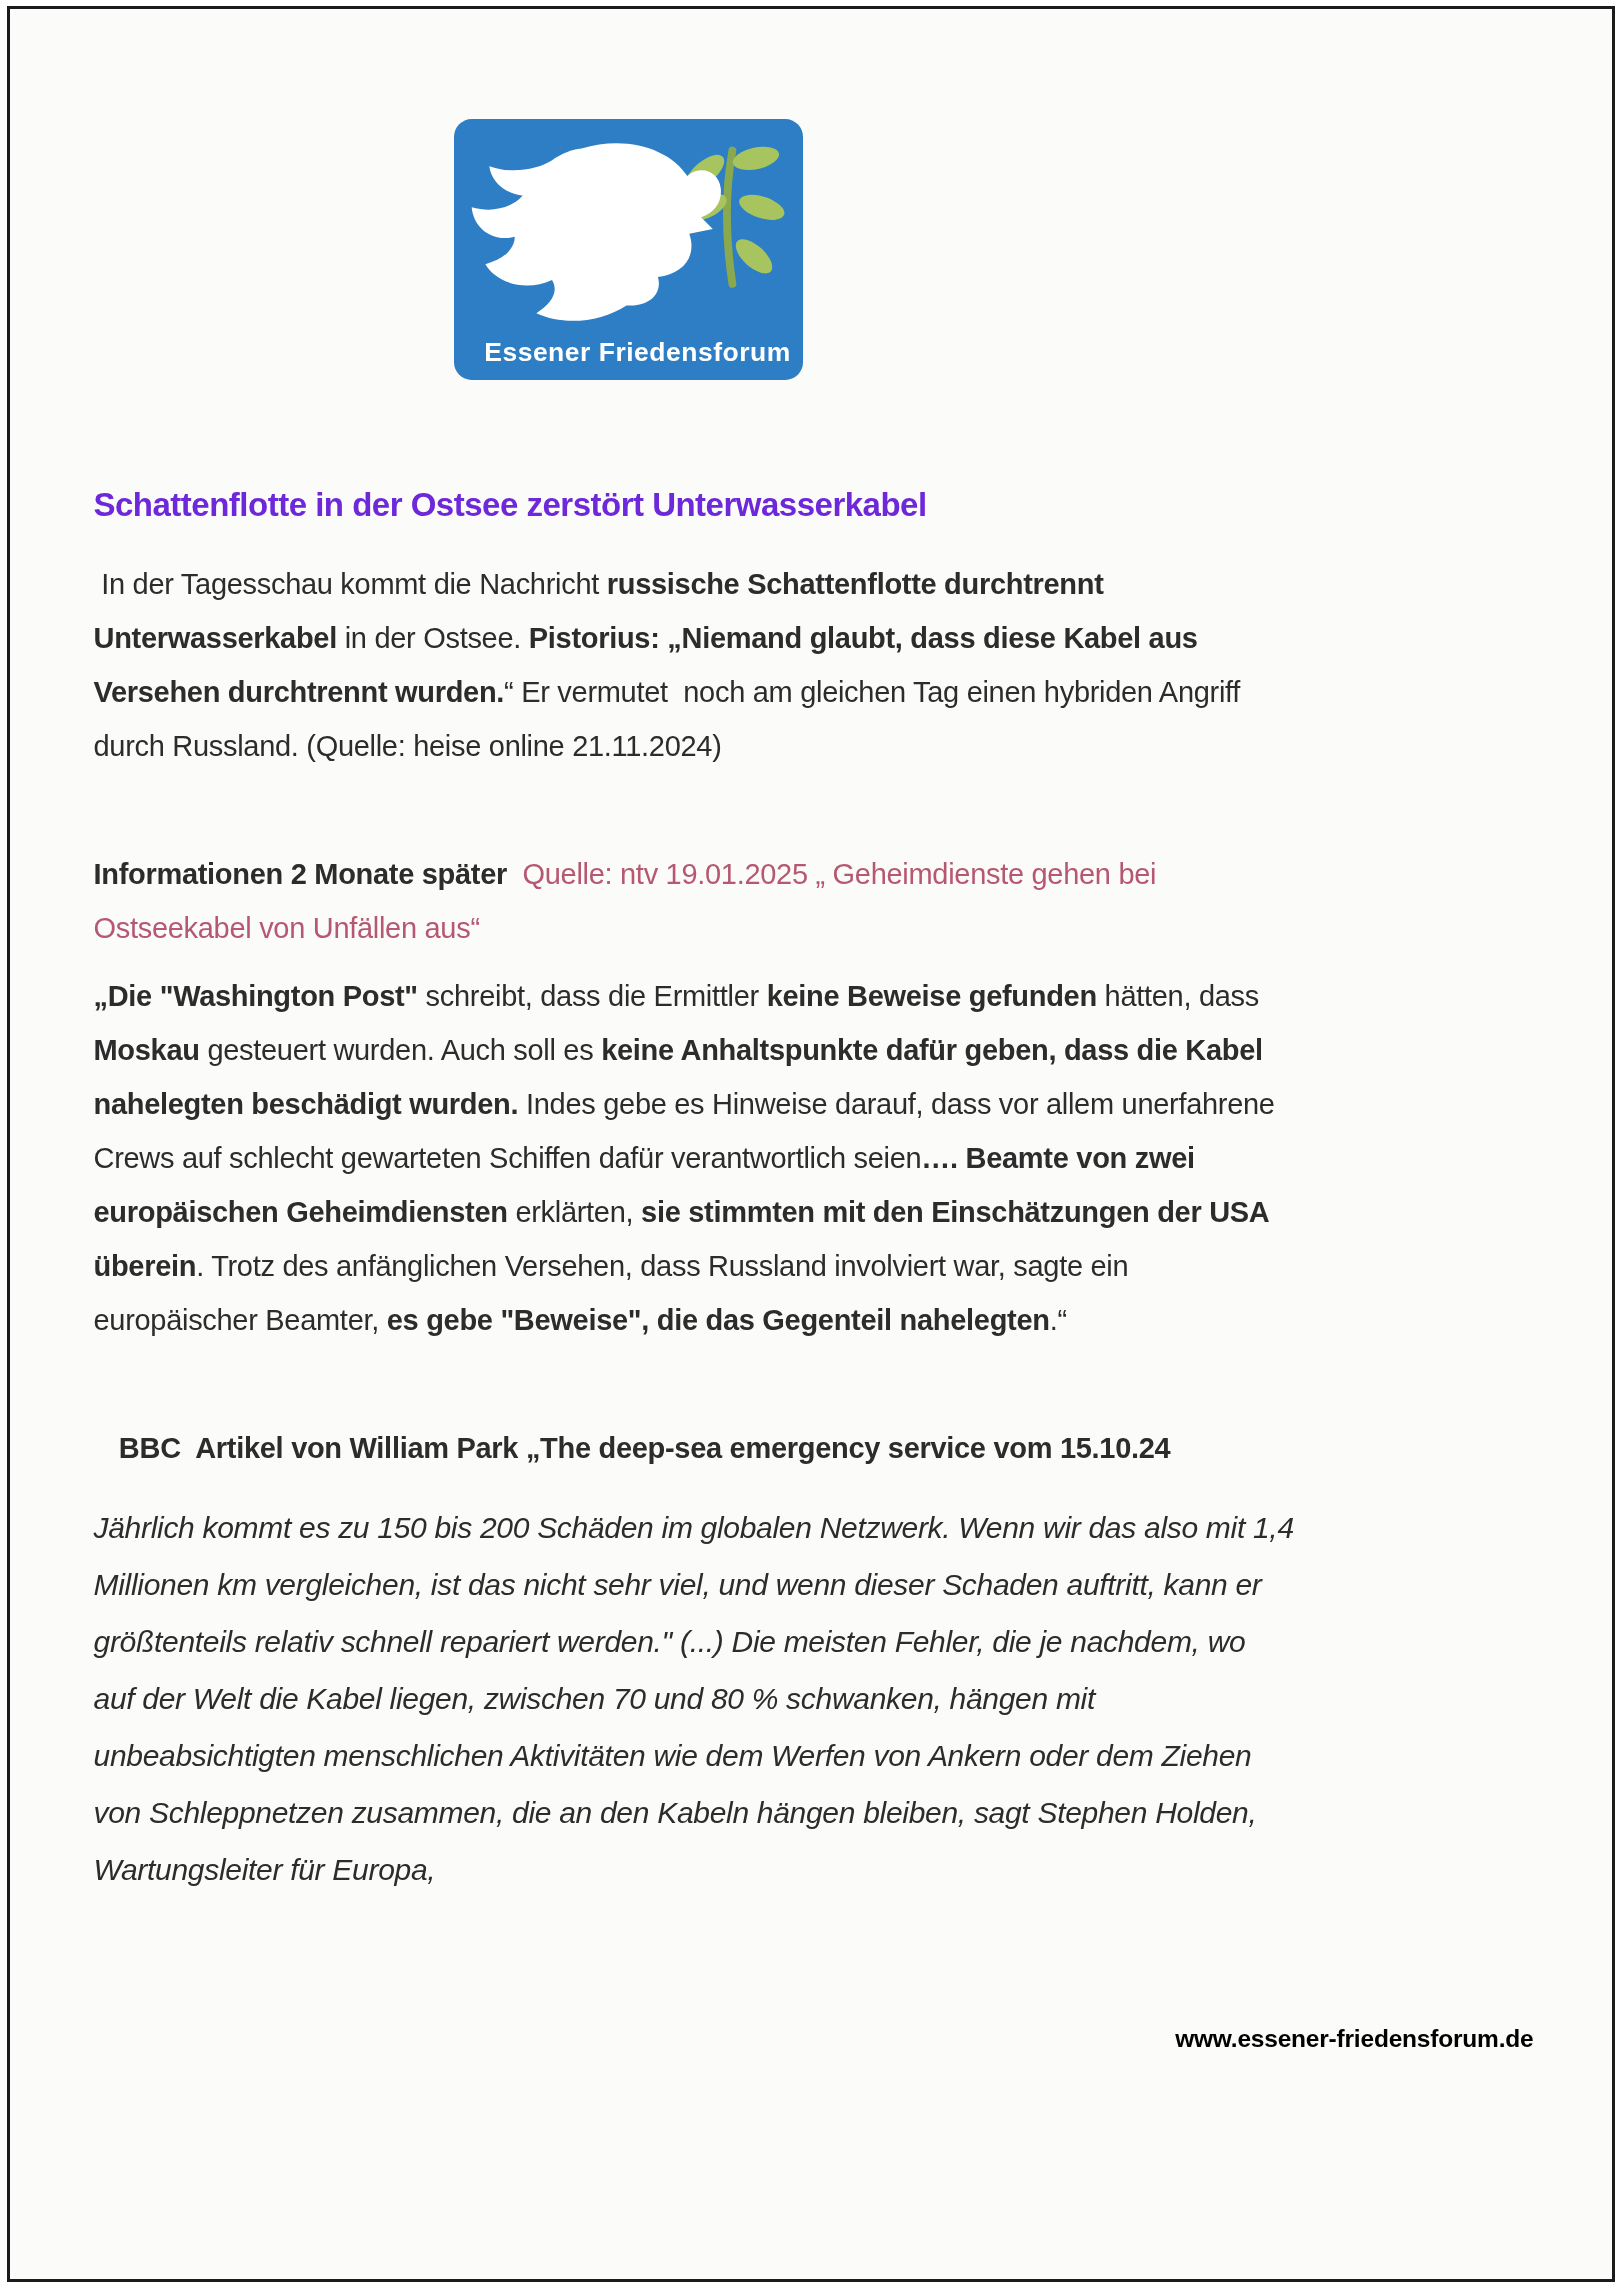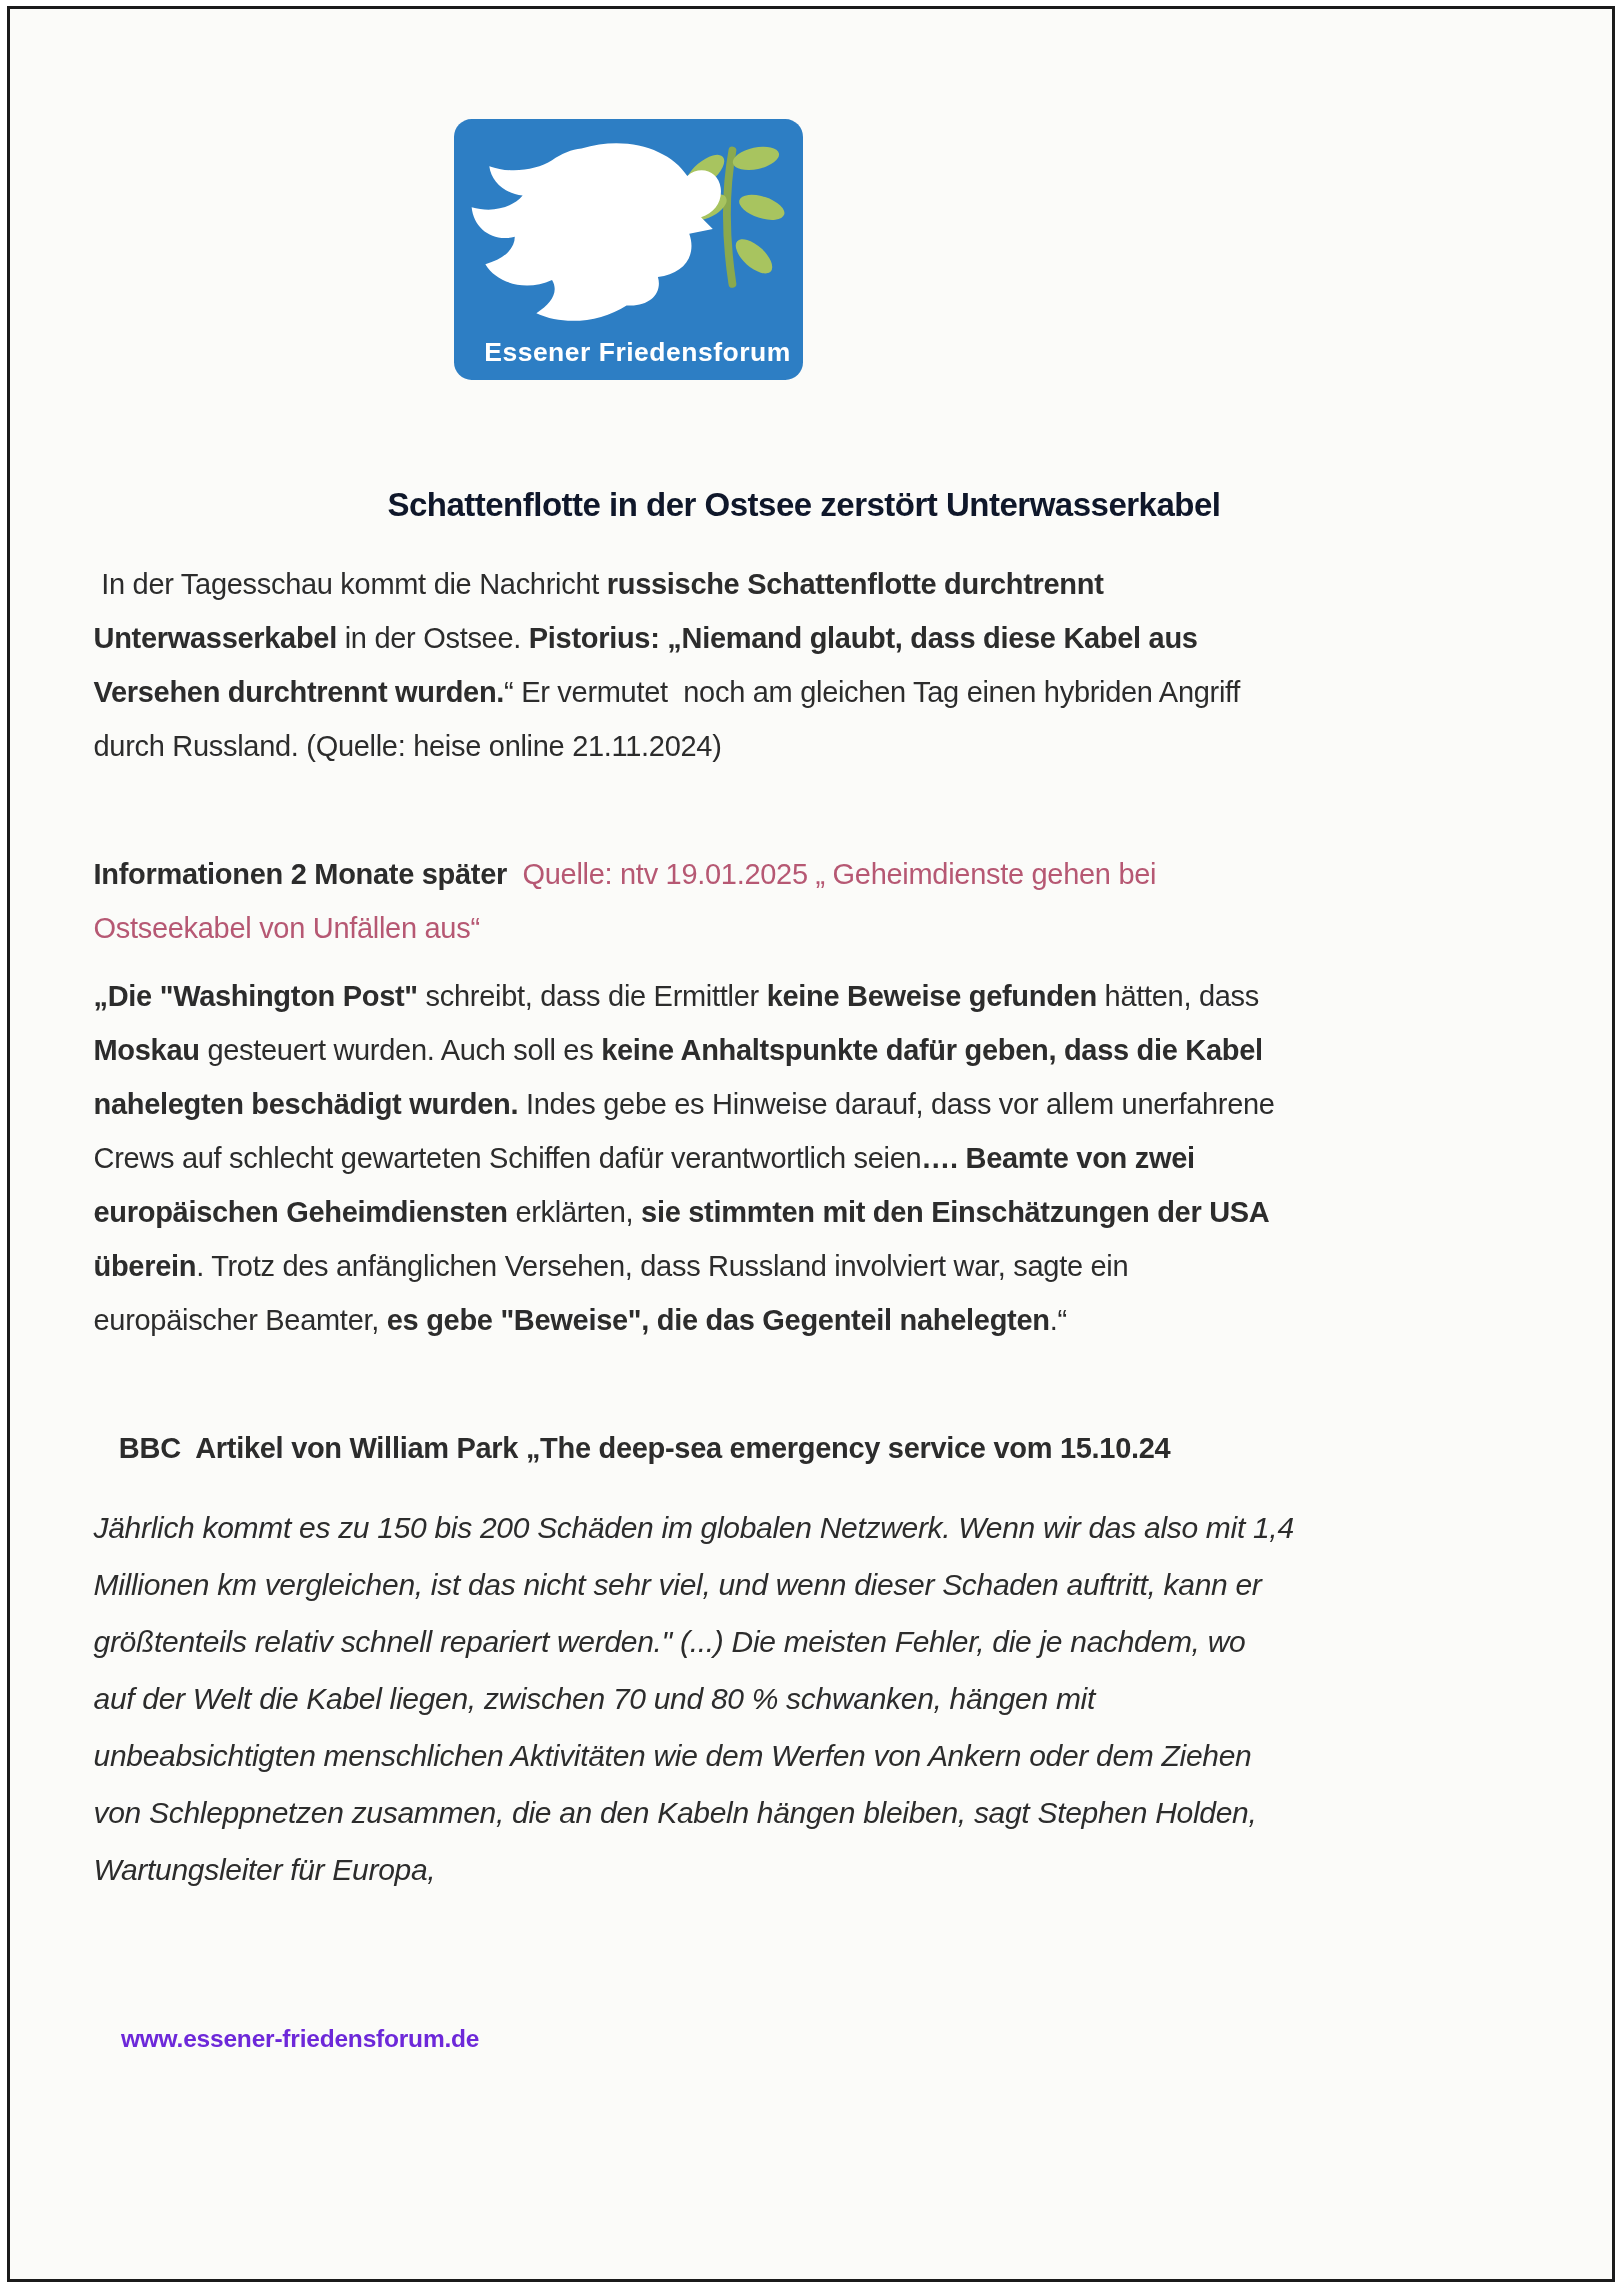--- a/index.html
+++ b/index.html
@@ -29,22 +29,22 @@
   .logo-label {
     position:absolute; left:0; bottom:11.8px; width:100%;
     text-align:center; color:#ffffff; font-weight:bold;
     font-size:26.5px; letter-spacing:0.5px;
   }
 
   
   .doc-title {
     margin-top:98px;
     width:1127px;
-    text-align:right;
-    font-size:33px; font-weight:bold; color:#0f172a;
+    text-align:left;
+    font-size:33px; font-weight:bold; color:#6d28d9;
     letter-spacing:-0.5px;
     line-height:54px;
     white-space:pre;
   }
 
   .block { color:#2c2c2c; font-size:29px; letter-spacing:-0.3px; }
   .block .line { line-height:54px; white-space:pre; }
 
   .b { font-weight:bold; }
   .i { font-style:italic; }
@@ -53,22 +53,23 @@
   .para-intro   { margin-top:25.5px; }
   .heading-info { margin-top:74px; }
   .para-wapo    { margin-top:13.7px; }
   .heading-bbc  { margin-top:74px; padding-left:17.6px; }
   .para-quote   { margin-top:23.5px; font-size:30px; }
   .para-quote .line { line-height:57px; }
 
   .doc-footer {
     margin-top:127px;
     padding-left:27.4px;
-    font-size:24.5px; font-weight:bold; color:#6d28d9;
+    font-size:24.5px; font-weight:bold; color:#000000;
     letter-spacing:-0.2px;
+    text-align:right;
   }
 </style>
 </head>
 <body>
 
 <div class="page">
   <div class="content">
 
     <div class="logo-box">
       <svg viewBox="0 0 356 266" aria-hidden="true">

